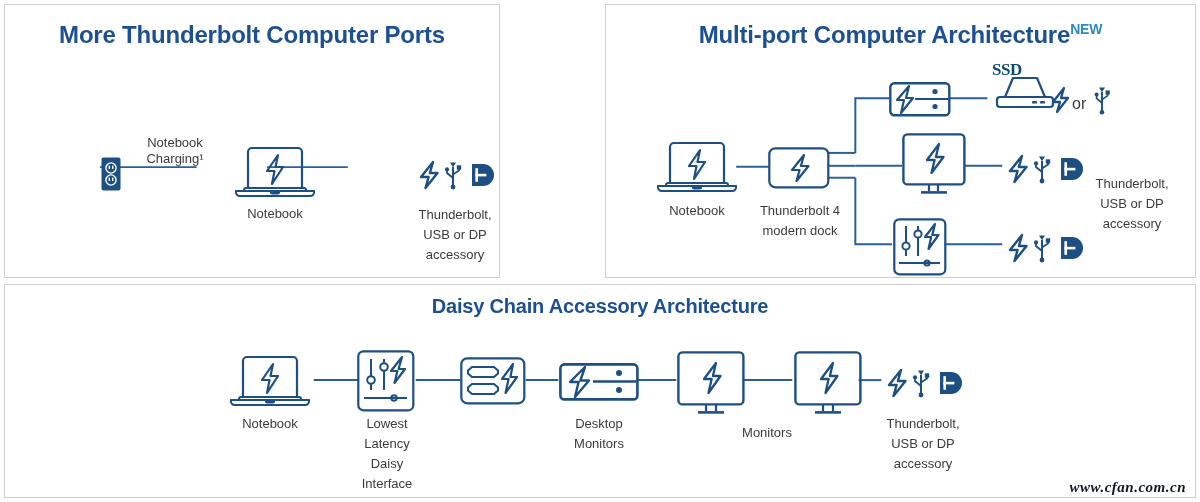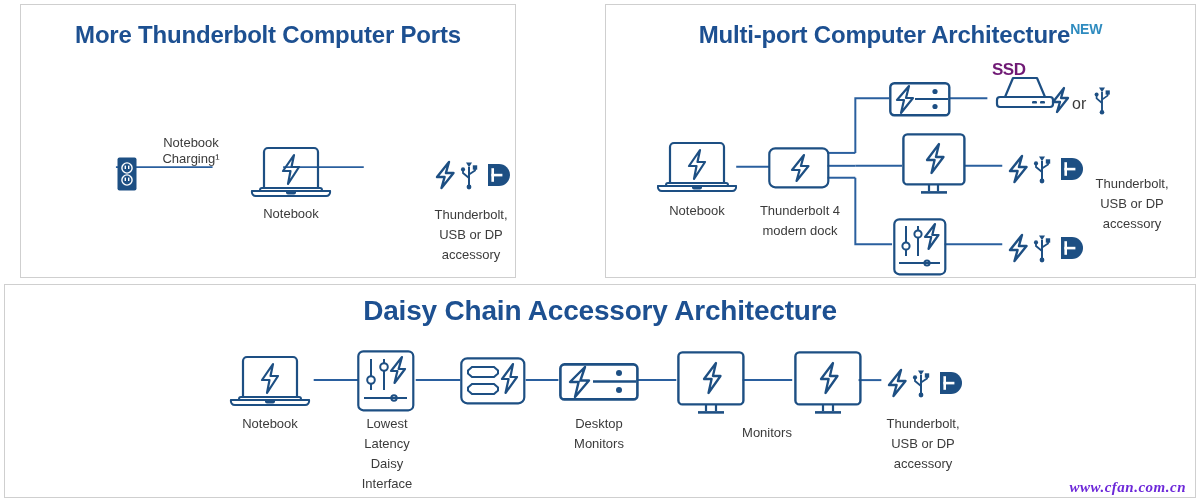--- a/index.html
+++ b/index.html
@@ -14,37 +14,37 @@
     position: relative;
     width: 1200px; height: 502px;
     background: #ffffff;
   }
 
   .panel {
     position: absolute;
     background: #ffffff;
     border: 1px solid #cfcfcf;
   }
-  #panel-ports      { left: 4px;   top: 4px;   width: 496px; height: 274px; margin-left: 16px; }
+  #panel-ports      { left: 4px;   top: 4px;   width: 496px; height: 274px; }
   #panel-multiport  { left: 605px; top: 4px;   width: 591px; height: 274px; }
   #panel-daisy      { left: 4px;   top: 284px; width: 1192px; height: 214px; }
 
   .panel-title {
     position: absolute;
     width: 100%;
     text-align: center;
     color: #1d5091;
     font-weight: bold;
     font-family: "Liberation Sans", sans-serif;
     letter-spacing: -0.2px;
     white-space: nowrap;
   }
   #title-ports     { top: 16px; font-size: 24px; }
   #title-multiport { top: 16px; font-size: 24px; }
-  #title-daisy     { top: 10px; font-size: 28px; }
+  #title-daisy     { top: 10px; font-size: 20px; }
 
   .title-inline { position: relative; display: inline-block; }
   .new-badge {
     color: #2e8bbf;
     font-size: 14px;
     font-weight: bold;
     vertical-align: top;
     position: relative;
     top: 0px;
   }
@@ -78,21 +78,21 @@
   .or-text {
     position: absolute;
     color: #3b3b3b;
     font-size: 16px;
   }
 
   .watermark {
     position: absolute;
     right: 14px;
     bottom: 6px;
-    color: #6d28d9;
+    color: #0f172a;
     font-size: 15px;
     font-style: italic;
     font-weight: bold;
     letter-spacing: 0.5px;
     font-family: "Liberation Serif", serif;
     user-select: none;
   }
 </style>
 </head>
 <body>
@@ -224,21 +224,21 @@
 
     <div class="node" style="left:380px; top:62px;">
       <svg width="68" height="52" viewBox="0 0 68 52">
         <path d="M19 30 L27 11 h24 l8 19 Z" fill="none" stroke="#1d4f83" stroke-width="2.2" stroke-linejoin="round"></path>
         <path d="M14 30 H64 a3 3 0 0 1 3 3 v4 a3 3 0 0 1 -3 3 H14 a3 3 0 0 1 -3 -3 v-4 a3 3 0 0 1 3 -3 Z" fill="none" stroke="#1d4f83" stroke-width="2.2"></path>
         <rect x="46" y="34" width="5" height="2.6" rx="1.2" fill="#1d4f83"></rect>
         <rect x="54" y="34" width="5" height="2.6" rx="1.2" fill="#1d4f83"></rect>
       </svg>
     </div>
     <div class="node" style="left:386px; top:55px;">
-      <span style="color:#701a75;font-size:17px;font-weight:bold;letter-spacing:-0.5px;font-family:Liberation Sans, sans-serif;">SSD</span>
+      <span style="color:#0c4a6e;font-size:17px;font-weight:bold;letter-spacing:-0.5px;font-family:Liberation Serif, serif;">SSD</span>
     </div>
 
     <div class="node" style="left:444px; top:82px;">
       <svg width="22" height="26" viewBox="0 0 22 26">
         <path d="M14 1 L3 15 h7 L7 25 L18 11 h-7 Z" fill="none" stroke="#1d4f83" stroke-width="2.3" stroke-linejoin="round"></path>
       </svg>
     </div>
     <div class="or-text" style="left:466px; top:90px;">or</div>
     <div class="node" style="left:486px; top:80px;">
       <svg width="20" height="30" viewBox="0 0 20 30" stroke="#1d4f83" fill="#1d4f83">

